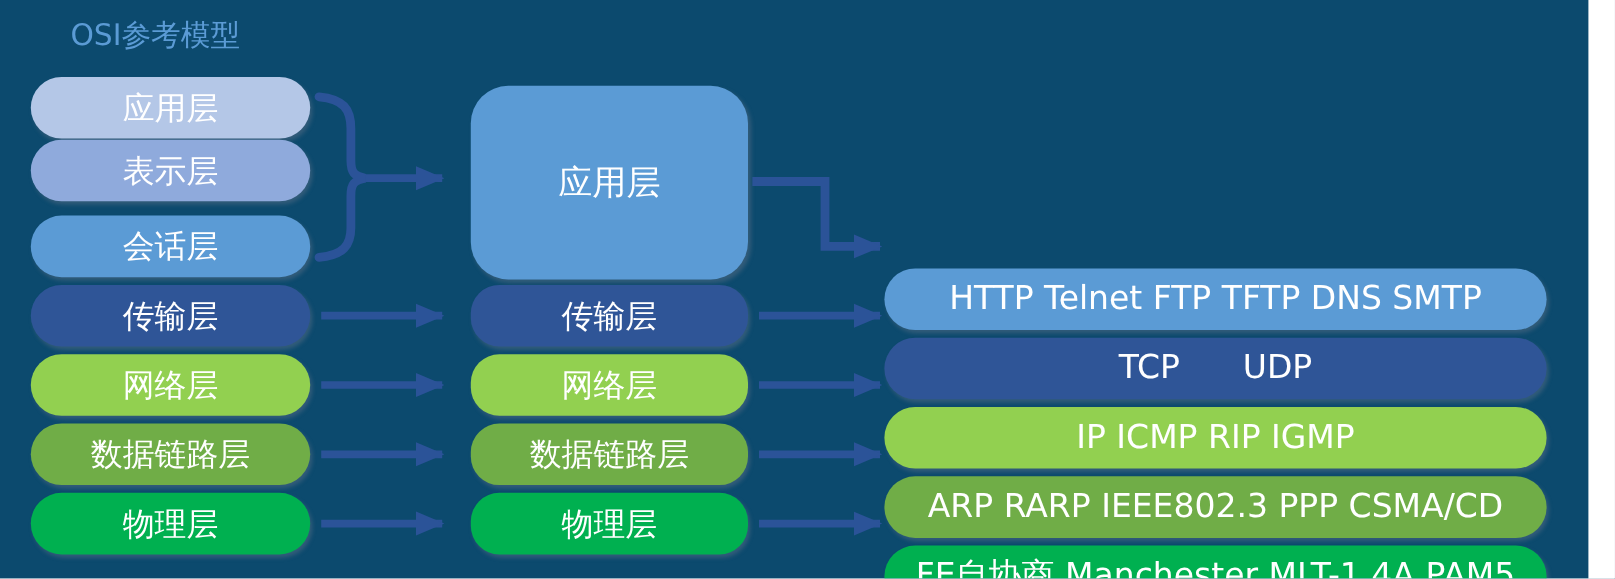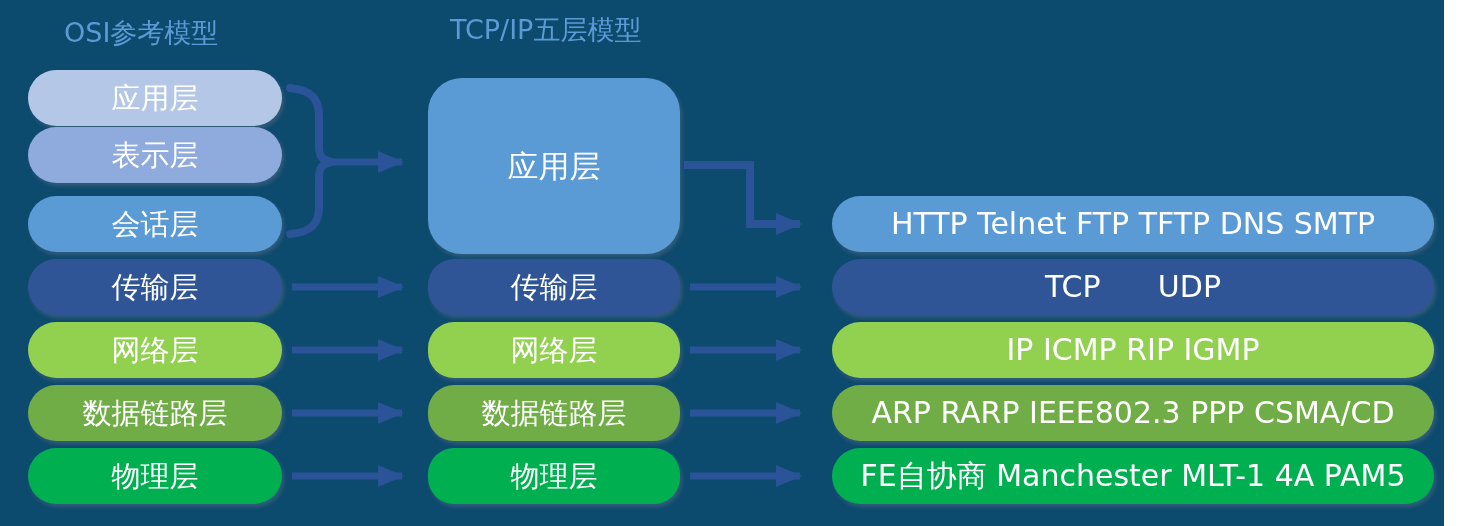--- a/index.html
+++ b/index.html
@@ -28,21 +28,21 @@
     line-height:1;
   }
   .pill{border-radius:28px;}
   .midrow{border-radius:26px;}
   .bigbox{border-radius:34px;}
   .layer-label{font-size:29px;}
   .protocol-label{font-size:30px;}
   
   .osi-col .box{left:28px;width:254px;height:56px;}
   .mid-col .box{left:428px;width:252px;height:56px;}
-  .right-col .box{left:832px;width:602px;height:56px;}
+  .right-col .box{left:804px;width:602px;height:56px;margin-top:48px;}
   .mid-col .bigbox{top:78px;height:176px;font-size:31px;}
   
   .r1{top:70px;} .r2{top:127px;} .r3{top:196px;} .r4{top:259px;}
   .r5{top:322px;} .r6{top:385px;} .r7{top:448px;}
   svg.overlay{
     position:absolute;left:0;top:0;width:1468px;height:526px;
     pointer-events:none;
   }
   svg.overlay path,svg.overlay line{
     stroke:var(--c-arrow,#2B5398);
@@ -51,21 +51,20 @@
   svg.overlay .arrowline{stroke-width:7px;}
   svg.overlay .elbow{stroke-width:8px;stroke-linejoin:miter;}
   svg.overlay .brace{stroke-width:8px;stroke-linecap:round;}
 </style>
 </head>
 <body>
 
 <div class="canvas">
 
   <div class="col-title title-osi">OSI参考模型</div>
-  <div class="col-title title-tcpip">TCP/IP五层模型</div>
 
   <div class="osi-col">
     <div class="box pill layer-label r1" style="background: rgb(180, 199, 231);">应用层</div>
     <div class="box pill layer-label r2" style="background: rgb(143, 170, 220);">表示层</div>
     <div class="box pill layer-label r3" style="background: rgb(91, 155, 213);">会话层</div>
     <div class="box pill layer-label r4" style="background: rgb(47, 85, 151);">传输层</div>
     <div class="box pill layer-label r5" style="background: rgb(146, 208, 80);">网络层</div>
     <div class="box pill layer-label r6" style="background: rgb(112, 173, 71);">数据链路层</div>
     <div class="box pill layer-label r7" style="background: rgb(0, 176, 80);">物理层</div>
   </div>

